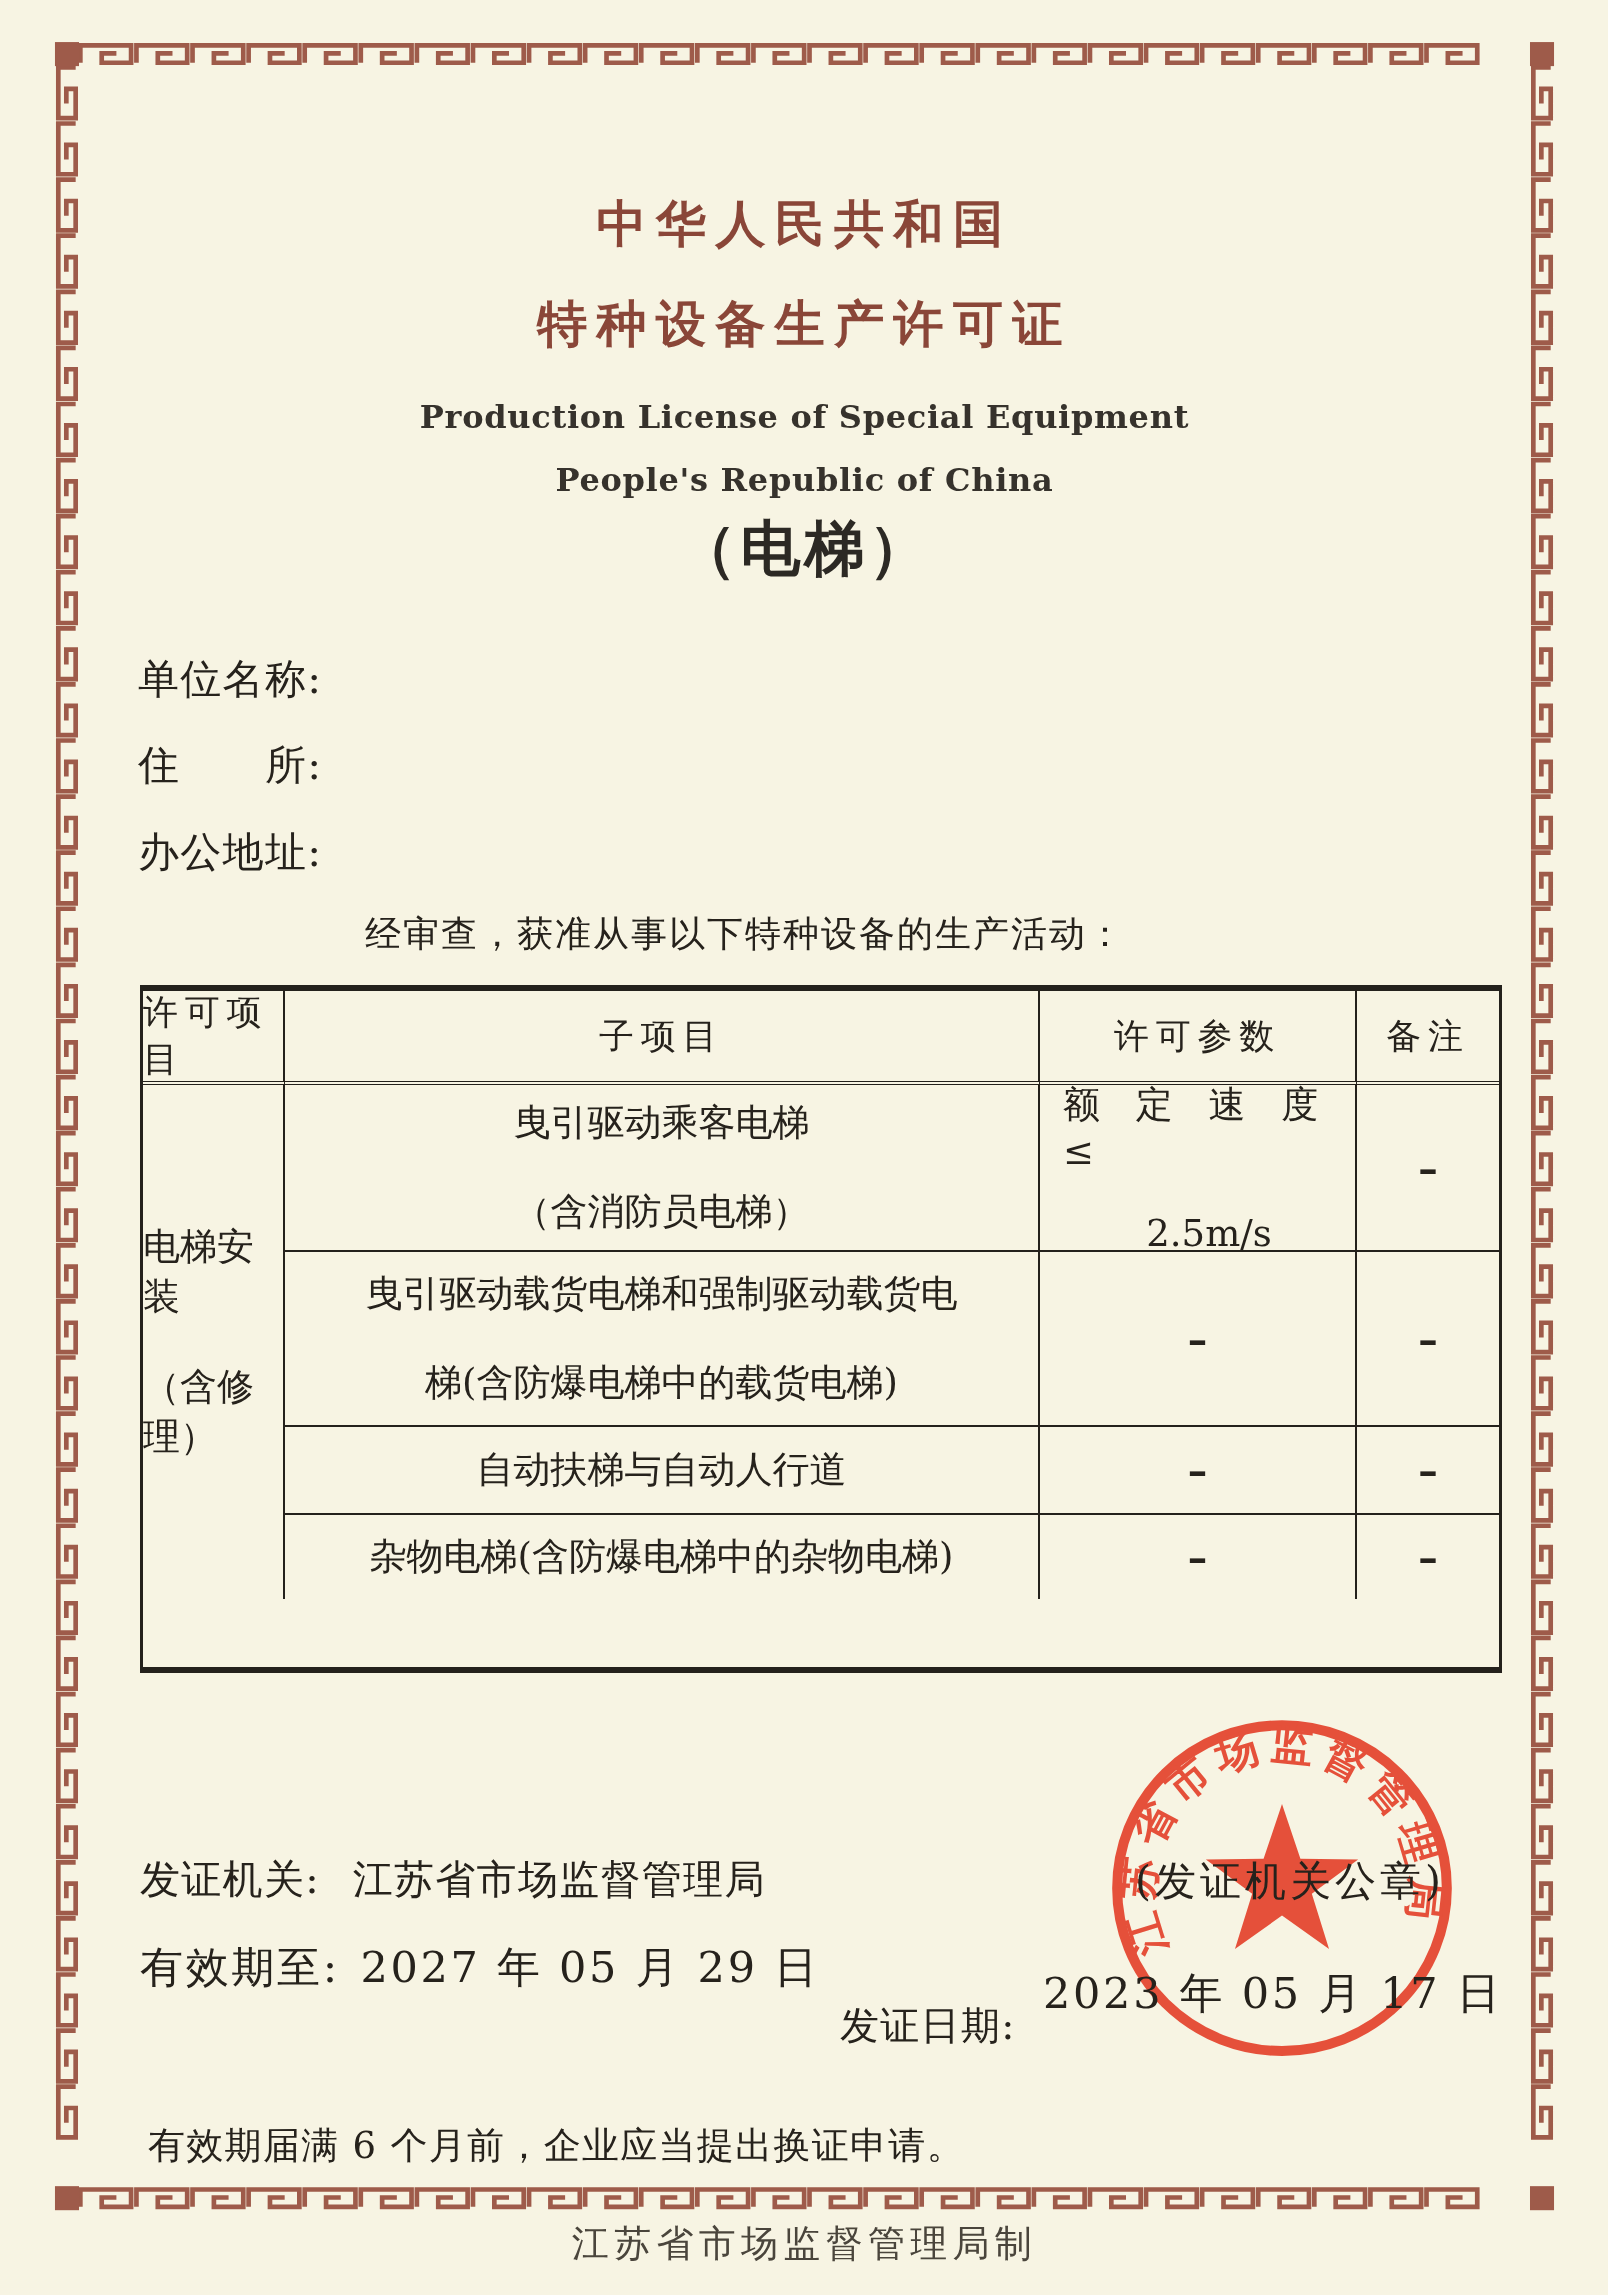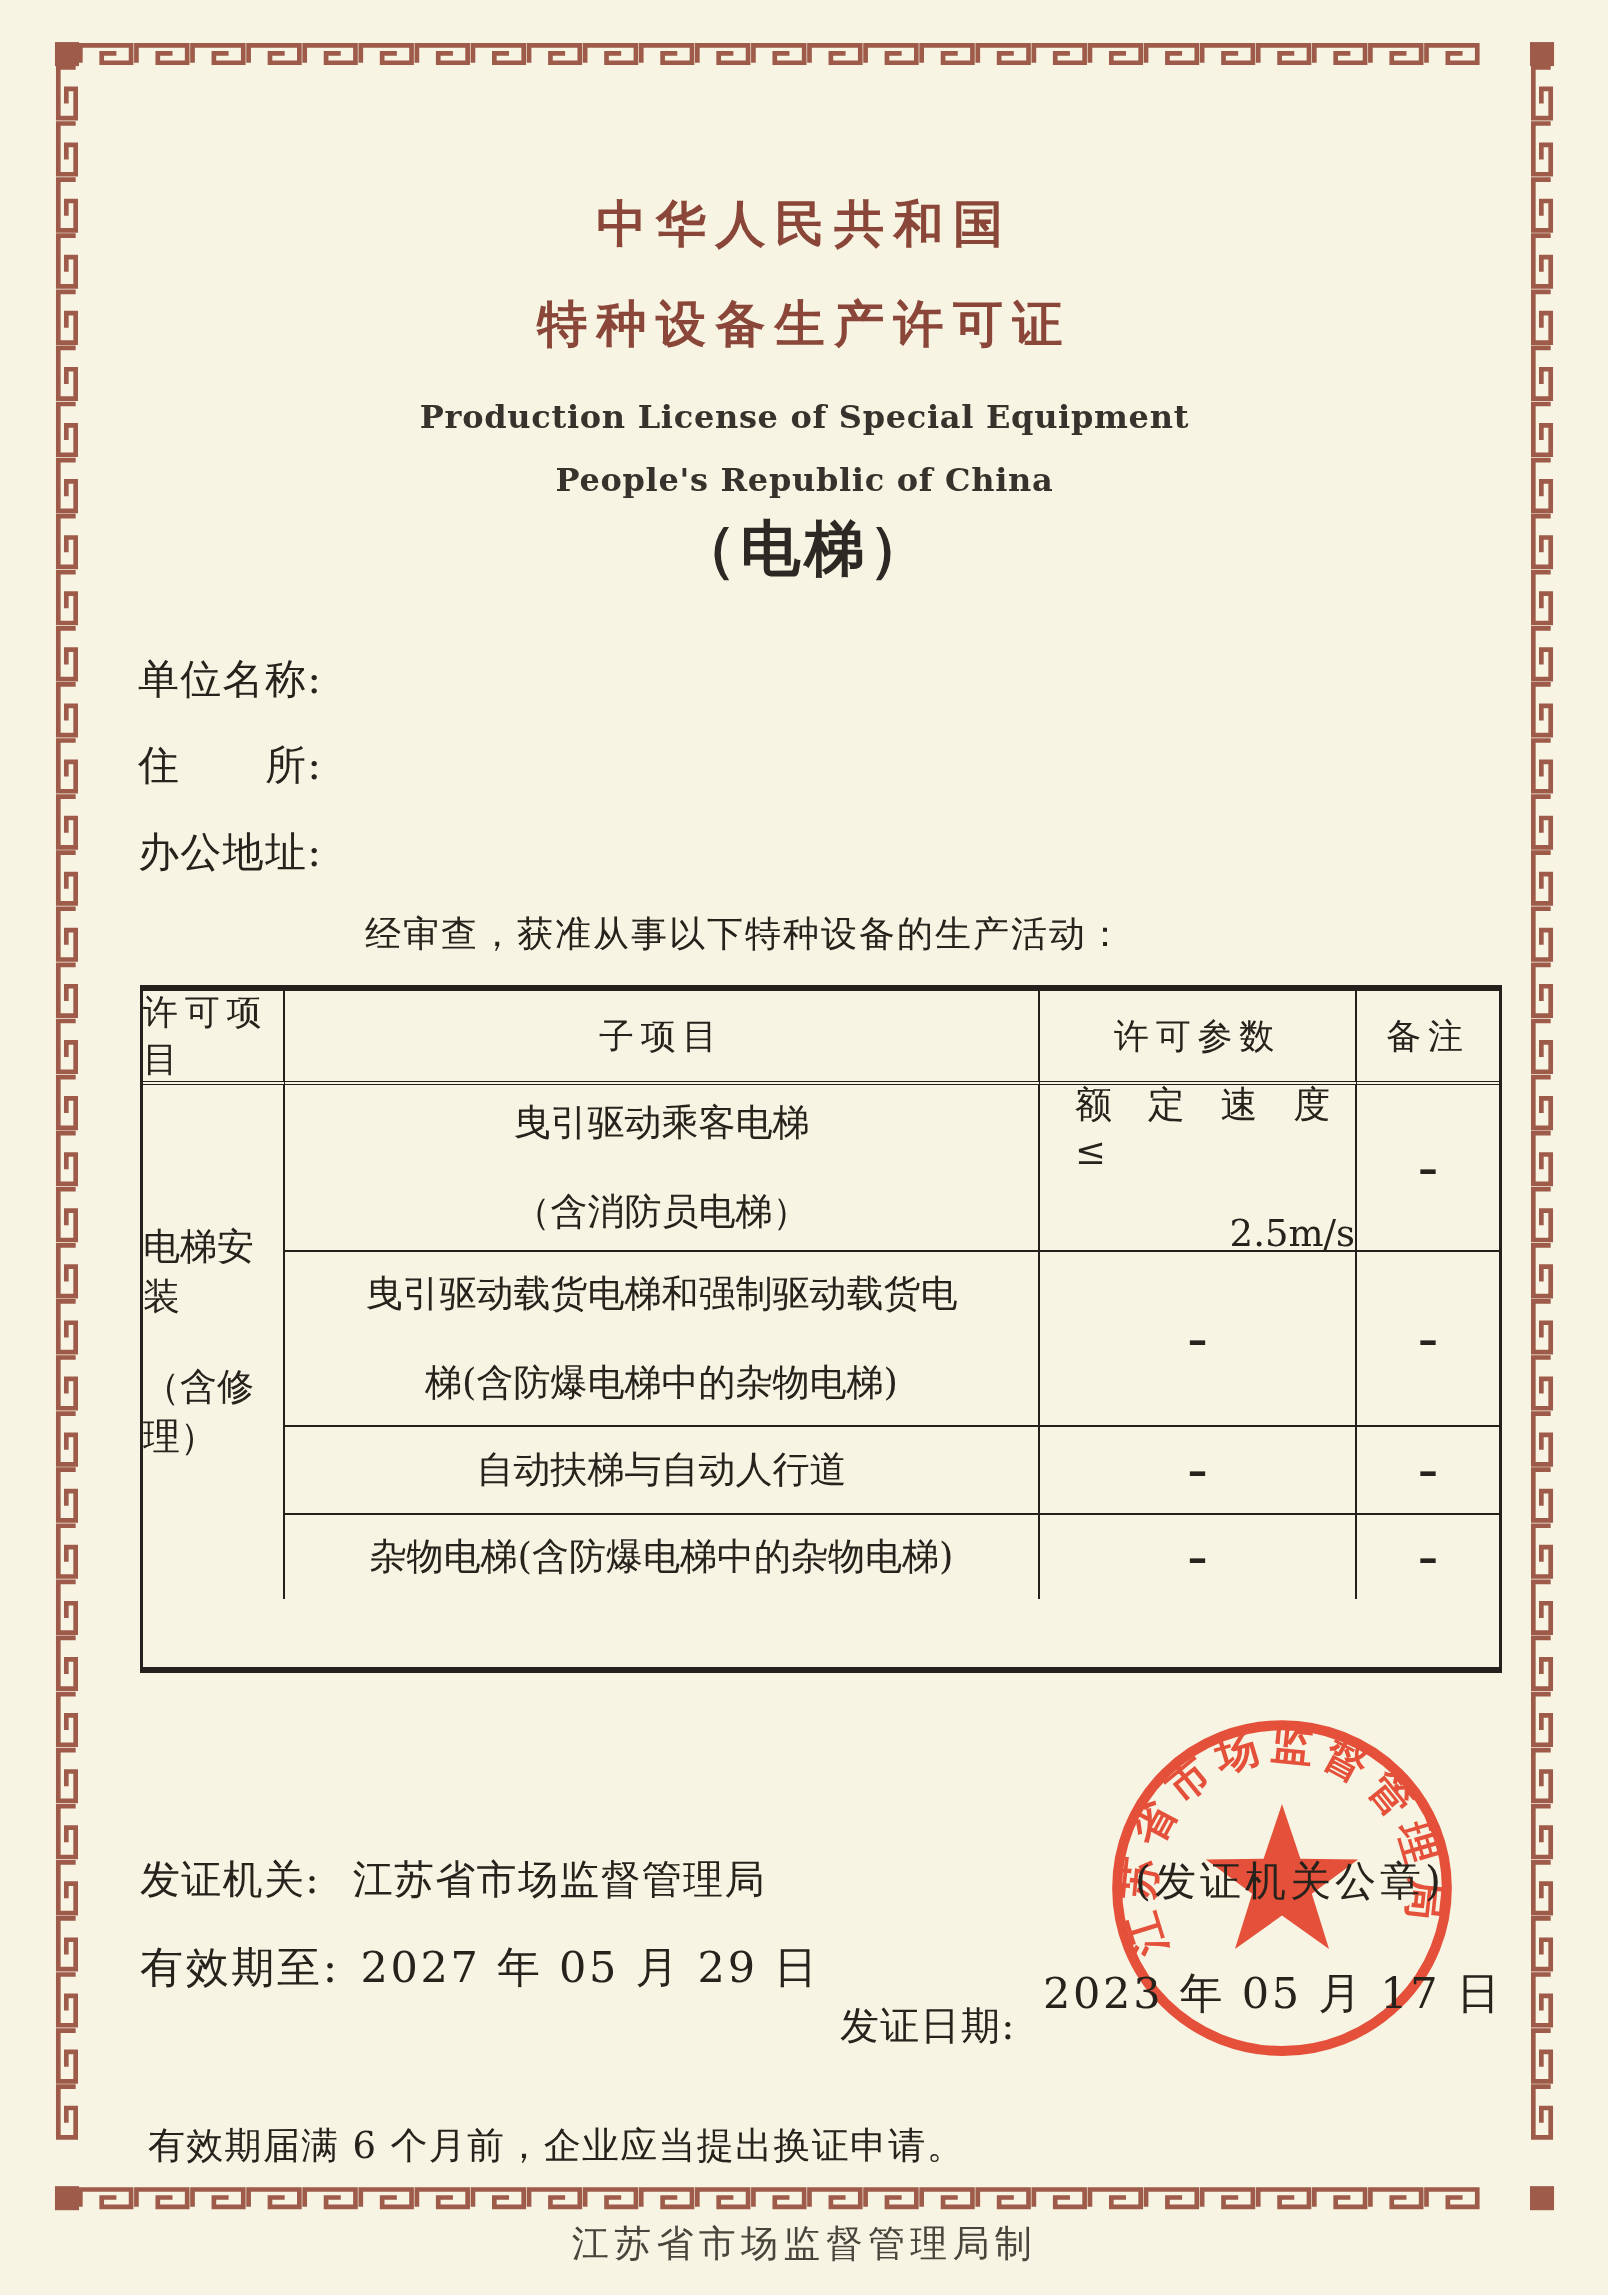--- a/index.html
+++ b/index.html
@@ -26,21 +26,21 @@
     border:3.3px solid var(--tborder);border-top-width:6.7px;border-bottom-width:6.7px;
     display:grid;grid-template-columns:142px 755px 317px 142px;
     grid-template-rows:94px 167px 175px 88px 84px;z-index:2;}
   .cell{display:flex;flex-direction:column;align-items:center;justify-content:center;
     font-size:37px;border-color:var(--tborder);}
   .cell.vline{border-right:2px solid var(--tborder);}
   .cell.hline{border-bottom:2.7px solid var(--tborder);}
   .cell.header{font-size:35px;letter-spacing:6.7px;border-bottom:4.7px double var(--tborder);}
   .cell.two-line{gap:39px;}
   .cell.left-col{grid-column:1;grid-row:2/6;gap:40px;}
-  .cell.param-left{align-items:flex-end;padding-left:35px;}
+  .cell.param-left{align-items:center;padding-left:23px;}
   .param-spaced{letter-spacing:12px;}
   .dash{font-weight:bold;font-size:39px;}
   
   .stamp-svg{position:absolute;left:1105px;top:1716px;z-index:1;color:var(--stamp);}
   .stamp-ring-text{font-family:"DejaVu Sans","Liberation Sans",sans-serif;font-weight:bold;
     font-size:63px;letter-spacing:13px;}
   .seal-note{font-size:41px;letter-spacing:4px;z-index:3;}
   .frame-svg{position:absolute;left:0;top:0;z-index:0;color:var(--frame);}
 </style>
 </head>
@@ -88,21 +88,21 @@
     <div class="cell two-line vline hline param-left" style="grid-column:3">
       <span class="param-spaced">额 定 速 度 ≤</span>
       <span>2.5m/s</span>
     </div>
     <div class="cell hline" style="grid-column:4">
       <span class="dash">–</span>
     </div>
 
     <div class="cell two-line vline hline" style="grid-column:2">
       <span>曳引驱动载货电梯和强制驱动载货电</span>
-      <span>梯(含防爆电梯中的杂物电梯)</span>
+      <span>梯(含防爆电梯中的载货电梯)</span>
     </div>
     <div class="cell vline hline" style="grid-column:3">
       <span class="dash">–</span>
     </div>
     <div class="cell hline" style="grid-column:4">
       <span class="dash">–</span>
     </div>
 
     <div class="cell vline hline" style="grid-column:2">
       <span>自动扶梯与自动人行道</span>

